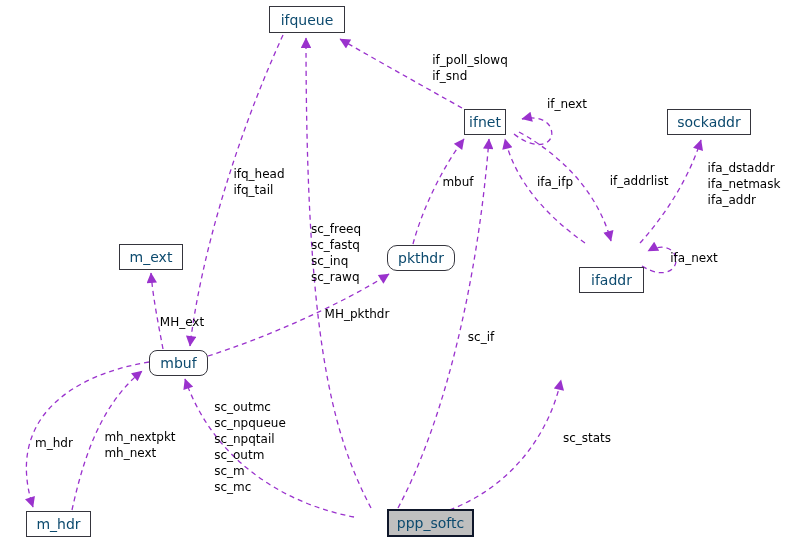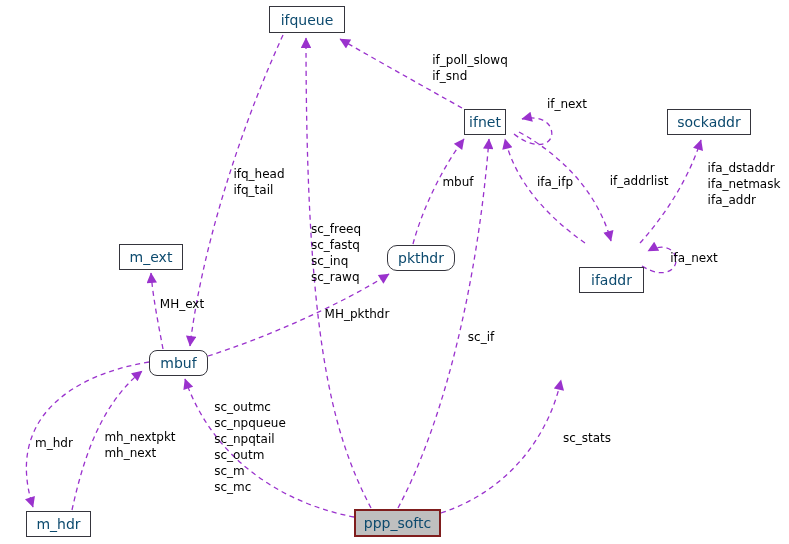--- a/index.html
+++ b/index.html
@@ -23,21 +23,22 @@
     background:#ffffff;
     border:1px solid #35353d;
     color:#0c4a6e;
     font-size:14px;
     display:flex;align-items:center;justify-content:center;
     white-space:nowrap;
     z-index:2;
   }
   .node.highlight{
     background:#bfbfbf;
-    border:2px solid #7f1d1d;
+    border:2px solid #0f172a;
+    margin-left:33px;
   }
   .edge-label{
     position:absolute;
     transform:translate(-50%,-50%);
     font-size:12px;
     line-height:16px;
     color:#000000;
     white-space:pre-line;
     z-index:1;
   }
@@ -90,21 +91,21 @@
   <div class="edge-label" style="left:555px;top:182px;">ifa_ifp</div>
   <div class="edge-label" style="left:639px;top:181px;">if_addrlist</div>
   <div class="edge-label" style="left:744px;top:184px;">ifa_dstaddr
 ifa_netmask
 ifa_addr</div>
   <div class="edge-label" style="left:336px;top:253px;">sc_freeq
 sc_fastq
 sc_inq
 sc_rawq</div>
   <div class="edge-label" style="left:694px;top:258px;">ifa_next</div>
-  <div class="edge-label" style="left:182px;top:304px;">MH_ext</div>
+  <div class="edge-label" style="left:182px;top:322px;">MH_ext</div>
   <div class="edge-label" style="left:357px;top:314px;">MH_pkthdr</div>
   <div class="edge-label" style="left:481px;top:304px;margin-top:33px;">sc_if</div>
   <div class="edge-label" style="left:54px;top:443px;">m_hdr</div>
   <div class="edge-label" style="left:140px;top:445px;">mh_nextpkt
 mh_next</div>
   <div class="edge-label" style="left:250px;top:447px;">sc_outmc
 sc_npqueue
 sc_npqtail
 sc_outm
 sc_m

